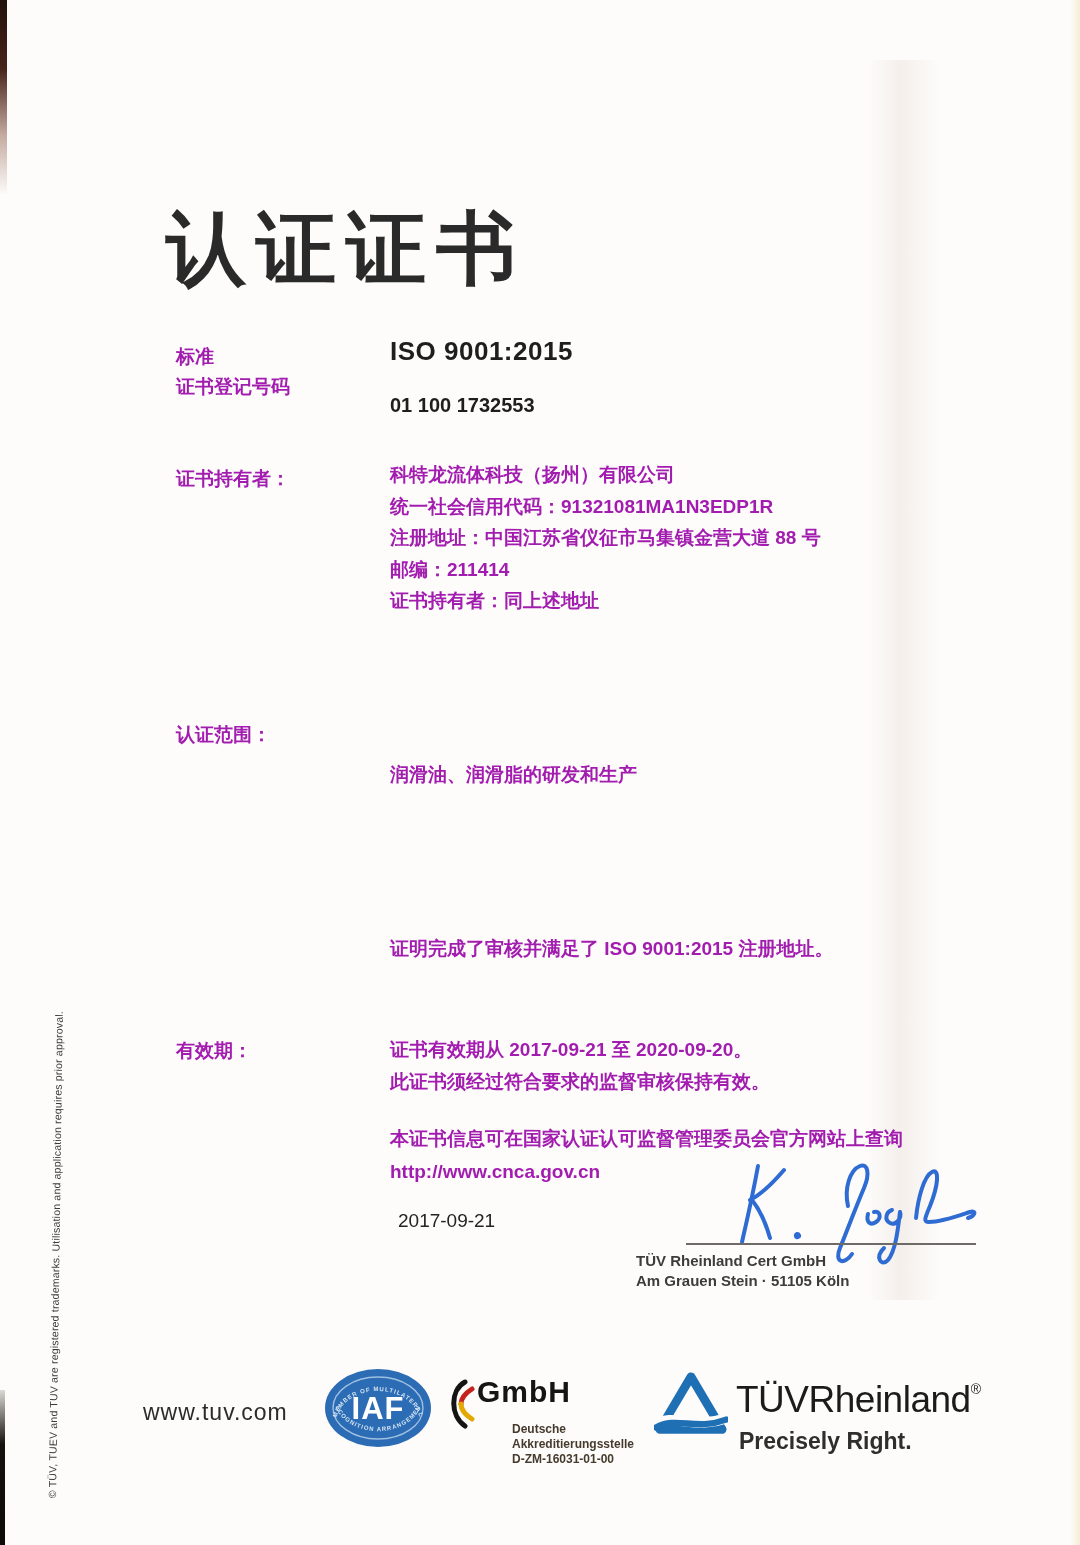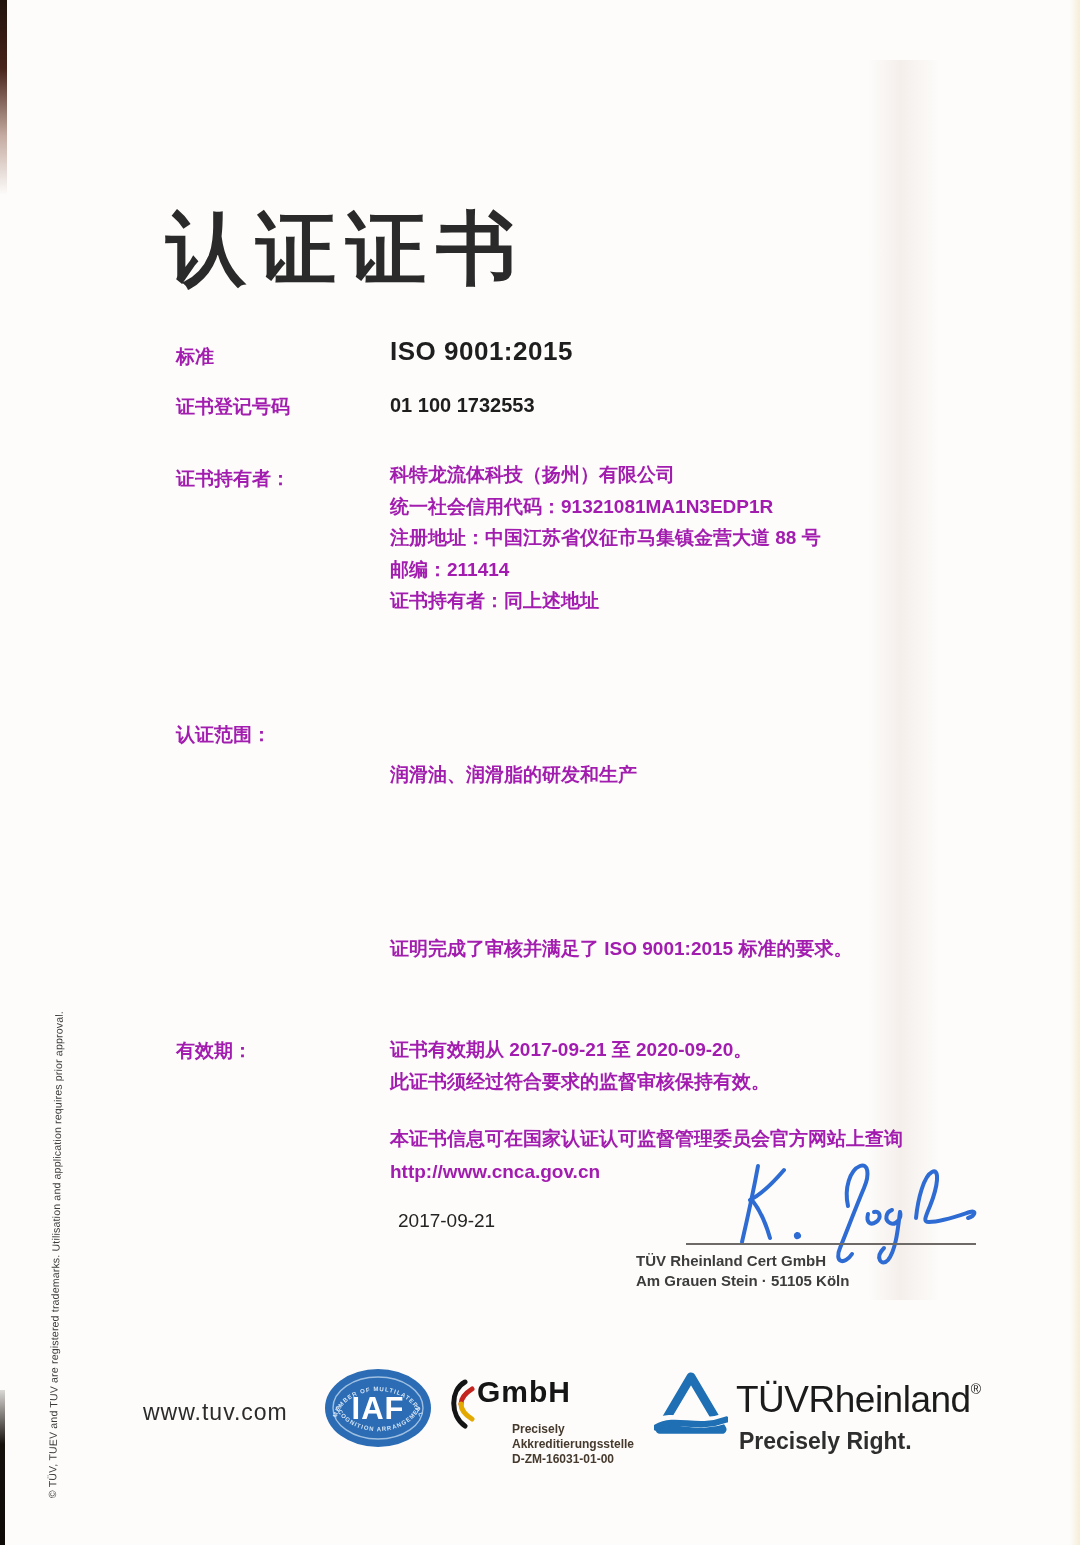--- a/index.html
+++ b/index.html
@@ -22,21 +22,21 @@
     background:linear-gradient(to right,rgba(214,192,182,0),rgba(214,192,182,.22) 45%,rgba(214,192,182,0)); }
   .edge-right-tint { left:1070px; top:0; width:10px; height:1545px;
     background:linear-gradient(to left,rgba(232,210,150,.35),rgba(232,210,150,0)); }
 
   .cn { font-weight:600; color:#a21caf; }
 
   .title { left:166px; top:196px; font-size:80px; font-weight:700; letter-spacing:10px; color:#2a2a2a; }
 
   .lbl { font-size:19px; }
   .lbl-standard { left:176px; top:344px; }
-  .lbl-regno { left:176px; top:394px;font-family:Liberation Mono, monospace; }
+  .lbl-regno { left:176px; top:374px;font-family:Liberation Mono, monospace; }
   .lbl-holder { left:176px; top:466px; }
   .lbl-scope { left:176px; top:722px; }
   .lbl-validity { left:176px; top:1038px; }
 
   .val-standard { left:390px; top:336px; font-size:26px; font-weight:700; color:#1e1e1e; letter-spacing:.5px; }
   .val-regno { left:390px; top:394px; font-size:20px; font-weight:700; color:#1e1e1e; }
 
   .holder-block { left:390px; top:459px; font-size:19px; line-height:31.5px; }
   .scope-val { left:390px; top:762px; font-size:19px; }
   .statement { left:390px; top:936px; font-size:19px; }
@@ -94,21 +94,21 @@
   <div>科特龙流体科技（扬州）有限公司</div>
   <div>统一社会信用代码：91321081MA1N3EDP1R</div>
   <div>注册地址：中国江苏省仪征市马集镇金营大道 88 号</div>
   <div>邮编：211414</div>
   <div>证书持有者：同上述地址</div>
 </div>
 
 <div class="abs cn lbl lbl-scope">认证范围：</div>
 <div class="abs cn scope-val">润滑油、润滑脂的研发和生产</div>
 
-<div class="abs cn statement">证明完成了审核并满足了 ISO 9001:2015 标准的要求。</div>
+<div class="abs cn statement">证明完成了审核并满足了 ISO 9001:2015 注册地址。</div>
 
 <div class="abs cn lbl lbl-validity">有效期：</div>
 <div class="abs cn validity-block">
   <div>证书有效期从 2017-09-21 至 2020-09-20。</div>
   <div>此证书须经过符合要求的监督审核保持有效。</div>
 </div>
 
 <div class="abs cn info-block">
   <div>本证书信息可在国家认证认可监督管理委员会官方网站上查询</div>
   <div>http://www.cnca.gov.cn</div>
@@ -152,21 +152,21 @@
   <text x="56" y="53" text-anchor="middle" font-size="31" font-weight="700" fill="#ffffff" font-family="Liberation Sans, sans-serif" letter-spacing="1">IAF</text>
 </svg>
 
 <svg class="abs dakks-arcs" width="34" height="50" viewBox="0 0 34 50">
   <path d="M24,3 C9,11 9,37 24,47" fill="none" stroke-width="5" stroke-linecap="round" stroke="#141414"></path>
   <path d="M31,10 C23,15 20,20 20,25" fill="none" stroke-width="5" stroke-linecap="round" stroke="#c5231d"></path>
   <path d="M20,25 C20,30 23,35 31,40" fill="none" stroke-width="5" stroke-linecap="round" stroke="#e3a900"></path>
 </svg>
 <div class="abs dakks-word">GmbH</div>
 <div class="abs dakks-sub">
-  <div>Precisely</div>
+  <div>Deutsche</div>
   <div>Akkreditierungsstelle</div>
   <div>D-ZM-16031-01-00</div>
 </div>
 
 <svg class="abs tuv-tri" width="74" height="74" viewBox="0 0 76 76">
   <g stroke="#1e6fb4">
     <path d="M38,8 L70,62 L6,62 Z" fill="none" stroke-width="9" stroke-linejoin="round"></path>
     <path d="M0,57 C22,45 40,63 76,50" fill="none" stroke="#fdfcfa" stroke-width="11"></path>
     <path d="M2,60 C24,48 42,64 74,52" fill="none" stroke-width="6.5" stroke-linecap="round"></path>
   </g>

